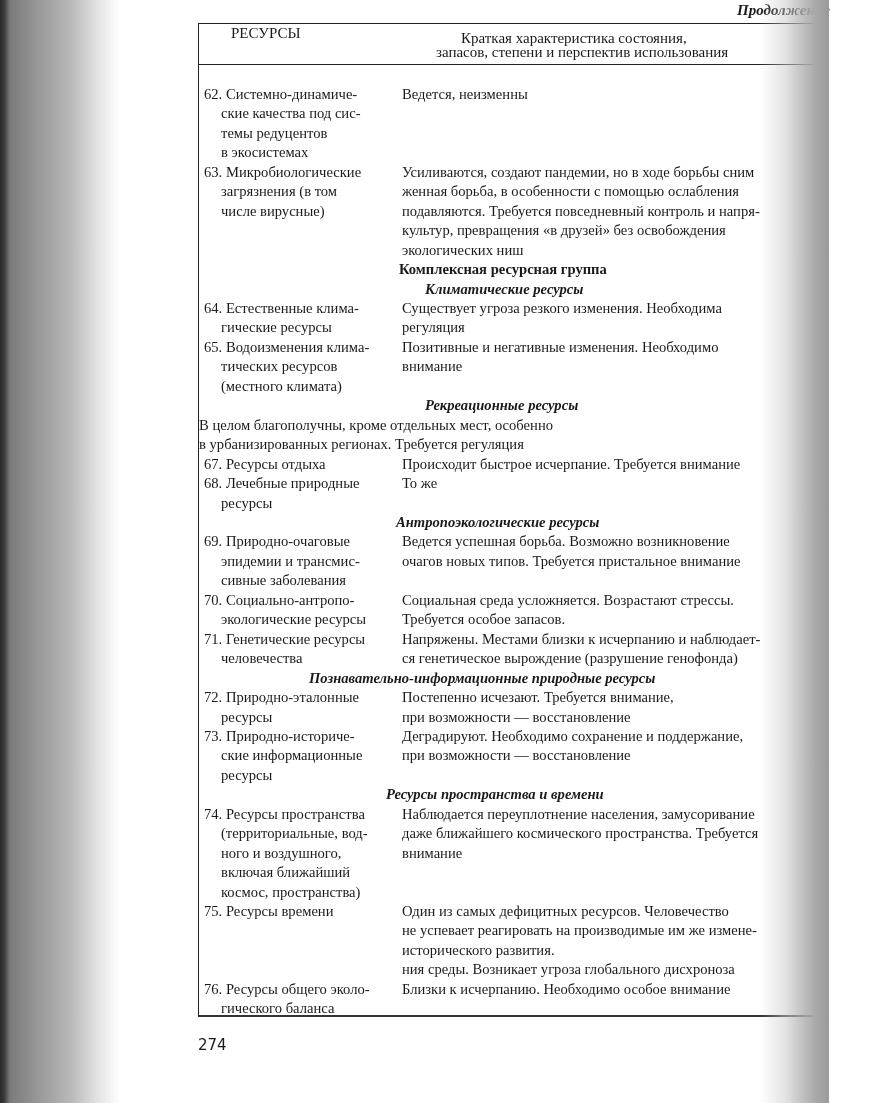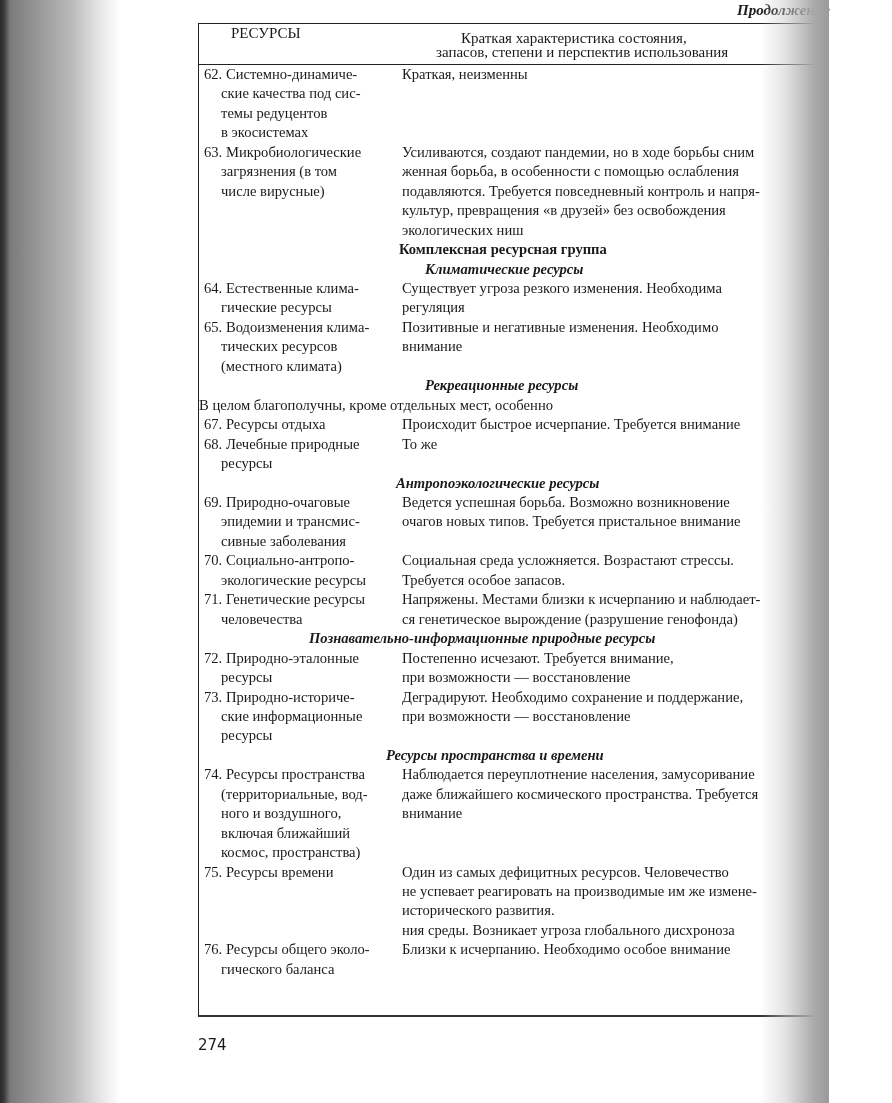--- a/index.html
+++ b/index.html
@@ -25,21 +25,21 @@
     position: absolute; left: 198px; top: 23px; width: 630px; height: 994px;
     border-left: 1.5px solid #222; border-top: 1.5px solid #222; border-bottom: 2px solid #333;
     box-sizing: border-box;
   }
   .thead {
     position: relative; height: 40px; border-bottom: 1.5px solid #222; font-size: 15px;
   }
   .th1 { position: absolute; left: 32px; top: 1px; }
   .th2a { position: absolute; left: 262px; top: 6px; }
   .th2b { position: absolute; left: 237px; top: 20px; }
-  .tbody { position: relative; font-size: 14.6px; line-height: 19.45px; }
+  .tbody { position: relative; font-size: 14.6px; line-height: 19.45px; margin-top: 20px; }
   .row { display: flex; }
   .c1 { width: 203px; padding-left: 5px; box-sizing: border-box; }
   .c1 .first { display: block; }
   .c1 .cont { display: block; padding-left: 17px; }
   .c2 { width: 420px; white-space: pre-line; }
   .c2 span { display: block; }
   .group { text-align: left; padding-left: 0; white-space: nowrap; }
   .group-bold { font-weight: bold; }
   .group-bi { font-weight: bold; font-style: italic; }
   .page-number { position: absolute; left: 198px; top: 1036px; font-size: 15px; font-family: "DejaVu Sans", sans-serif; }
@@ -59,21 +59,21 @@
       <span class="th2b">запасов, степени и перспектив использования</span>
     </div>
     <div class="tbody" id="tbody">
         <div class="row">
           <div class="c1">
             <span class="first"><span>62.</span> <span>Системно-динамиче-</span></span>
             <span class="cont">ские качества под сис-</span>
             <span class="cont">темы редуцентов</span>
             <span class="cont">в экосистемах</span>
           </div>
-          <div class="c2"><span>Краткая, неизменны</span></div>
+          <div class="c2"><span>Ведется, неизменны</span></div>
         </div>
         <div class="row">
           <div class="c1">
             <span class="first"><span>63.</span> <span>Микробиологические</span></span>
             <span class="cont">загрязнения (в том</span>
             <span class="cont">числе вирусные)</span>
           </div>
           <div class="c2"><span>Усиливаются, создают пандемии, но в ходе борьбы сним</span><span>женная борьба, в особенности с помощью ослабления</span><span>подавляются. Требуется повседневный контроль и напря-</span><span>культур, превращения «в друзей» без освобождения</span><span>экологических ниш</span></div>
         </div>
         <div class="group group-bold" style="padding-left: 200px;">Комплексная ресурсная группа</div>
@@ -88,21 +88,21 @@
         <div class="row">
           <div class="c1">
             <span class="first"><span>65.</span> <span>Водоизменения клима-</span></span>
             <span class="cont">тических ресурсов</span>
             <span class="cont">(местного климата)</span>
           </div>
           <div class="c2"><span>Позитивные и негативные изменения. Необходимо</span><span>внимание</span></div>
         </div>
         <div class="group group-bi" style="padding-left: 226px;">Рекреационные ресурсы</div>
         <div class="row">
-          <div class="c2"><span>В целом благополучны, кроме отдельных мест, особенно</span></div>
+          <div class="c2"><span>В целом благополучны, кроме отдельных мест, особенно</span><span>в урбанизированных регионах. Требуется регуляция</span></div>
         </div>
         <div class="row">
           <div class="c1">
             <span class="first"><span>67.</span> <span>Ресурсы отдыха</span></span>
           </div>
           <div class="c2"><span>Происходит быстрое исчерпание. Требуется внимание</span></div>
         </div>
         <div class="row">
           <div class="c1">
             <span class="first"><span>68.</span> <span>Лечебные природные</span></span>

